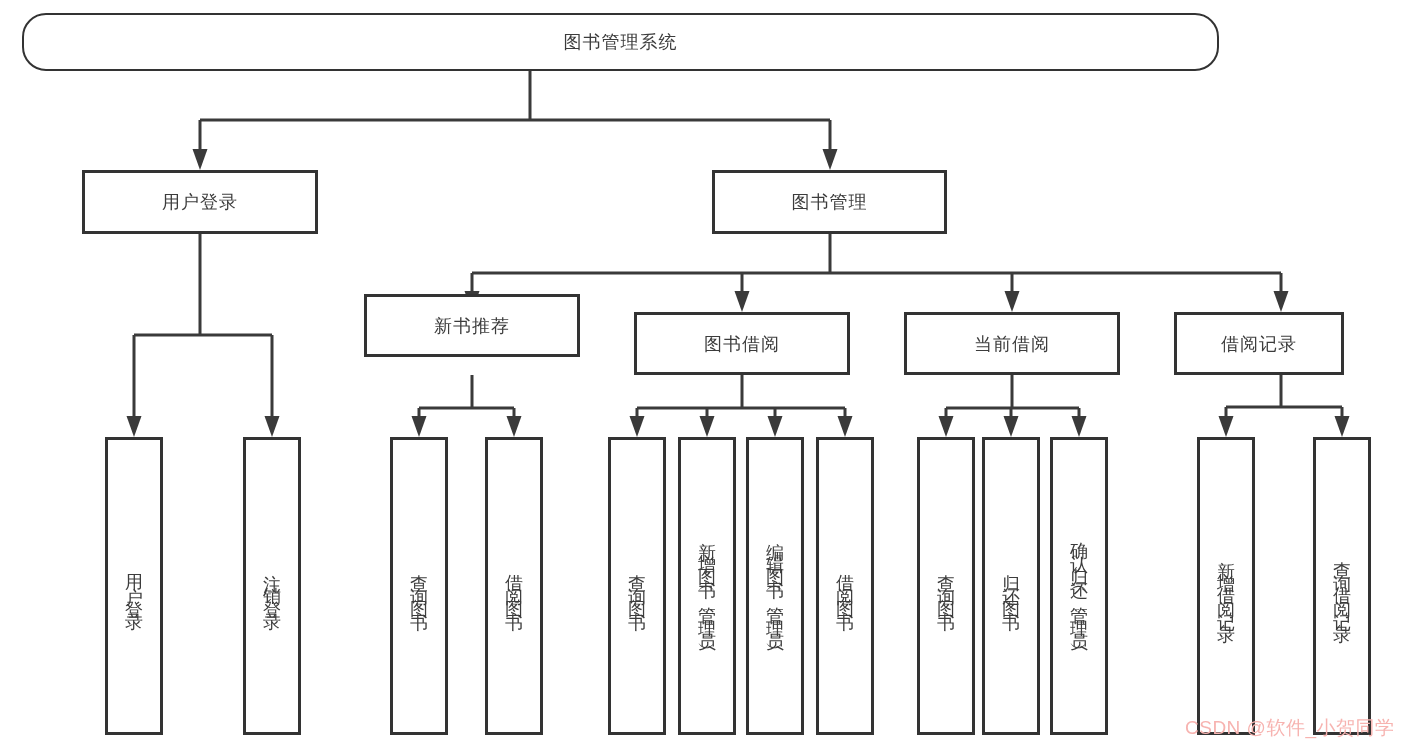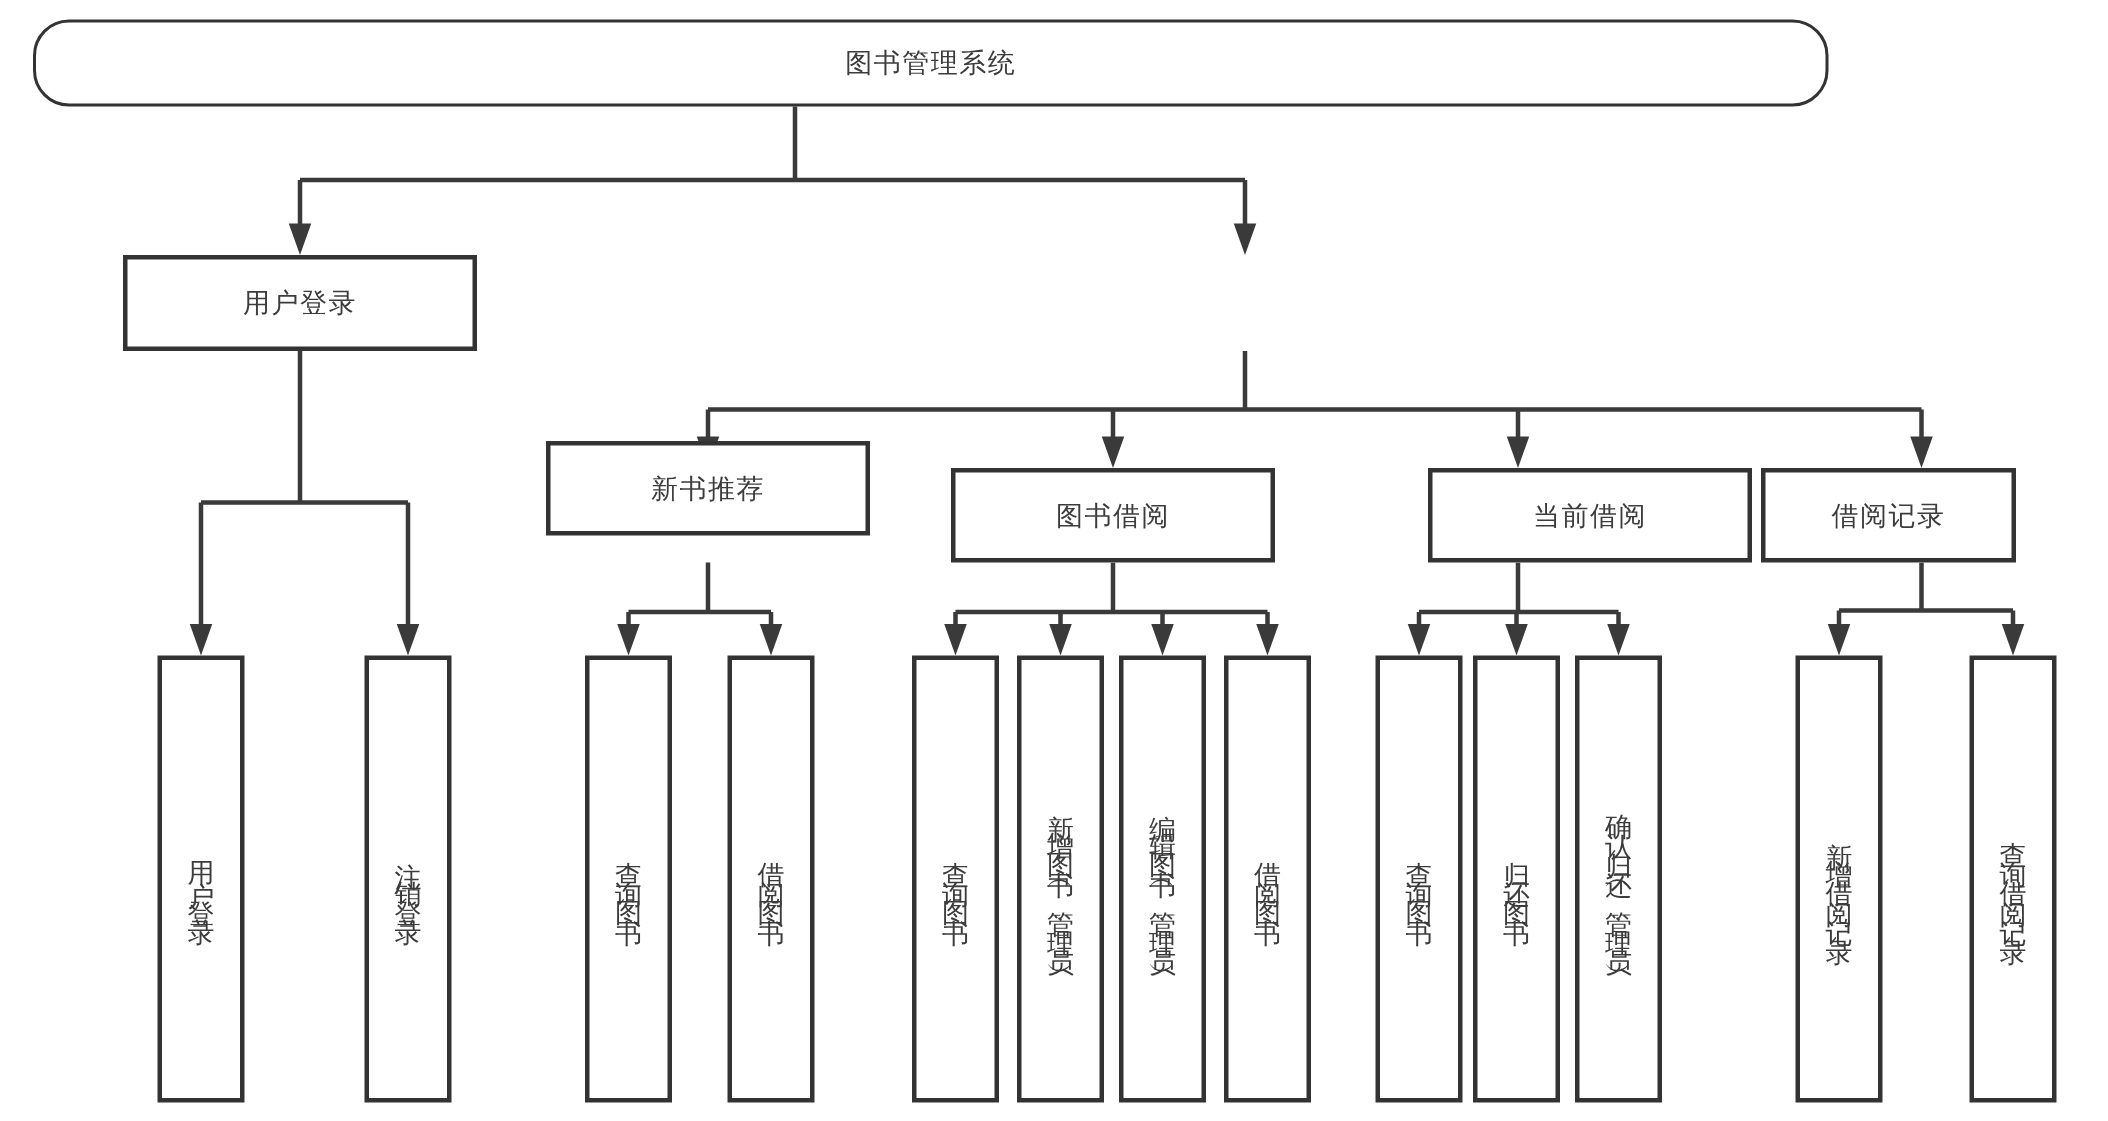--- a/index.html
+++ b/index.html
@@ -55,21 +55,21 @@
     letter-spacing: 13px;
     white-space: normal;
     line-height: 1.0;
   }
   
   .n-l2-0 { left: 82px;  top: 170px; width: 236px; height: 64px; }
   .n-l2-1 { left: 712px; top: 170px; width: 235px; height: 64px; }
   
   .n-l3-0 { left: 364px;  top: 294px; width: 216px; height: 63px; }
   .n-l3-1 { left: 634px;  top: 312px; width: 216px; height: 63px; font-family: Liberation Mono, monospace; }
-  .n-l3-2 { left: 904px;  top: 312px; width: 216px; height: 63px; margin-left: 48px; }
+  .n-l3-2 { left: 904px;  top: 312px; width: 216px; height: 63px; }
   .n-l3-3 { left: 1174px; top: 312px; width: 170px; height: 63px; }
   
   .leaf { top: 437px; width: 58px; height: 298px; }
   .n-g1-0 { left: 105px; }
   .n-g1-1 { left: 243px; }
   .n-g2-0 { left: 390px; }
   .n-g2-1 { left: 485px; }
   .n-g3-0 { left: 608px; }
   .n-g3-1 { left: 678px; }
   .n-g3-2 { left: 746px; }
@@ -126,20 +126,21 @@
     <polygon points="1079,437 1071.5,416 1086.5,416"></polygon>
 
     <path d="M1281,375 L1281,407 M1226,407 L1342,407 M1226,407 L1226,419 M1342,407 L1342,419"></path>
     <polygon points="1226,437 1218.5,416 1233.5,416"></polygon>
     <polygon points="1342,437 1334.5,416 1349.5,416"></polygon>
   </svg>
 
   <div class="box root">图书管理系统</div>
 
   <div class="box n-l2-0">用户登录</div>
+  <div class="box n-l2-1">图书管理</div>
 
   <div class="box n-l3-0">新书推荐</div>
   <div class="box n-l3-1">图书借阅</div>
   <div class="box n-l3-2">当前借阅</div>
   <div class="box n-l3-3">借阅记录</div>
 
   <div class="box v leaf n-g1-0">用户登录</div>
   <div class="box v leaf n-g1-1">注销登录</div>
 
   <div class="box v leaf n-g2-0">查询图书</div>
@@ -150,13 +151,14 @@
   <div class="box v leaf n-g3-2">编辑图书（管理员）</div>
   <div class="box v leaf n-g3-3">借阅图书</div>
 
   <div class="box v leaf n-g4-0">查询图书</div>
   <div class="box v leaf n-g4-1">归还图书</div>
   <div class="box v leaf n-g4-2">确认归还（管理员）</div>
 
   <div class="box v leaf n-g5-0">新增借阅记录</div>
   <div class="box v leaf n-g5-1">查询借阅记录</div>
 
+  <div class="watermark">CSDN @软件_小贺同学</div>
 </div>
 
 </body></html>

